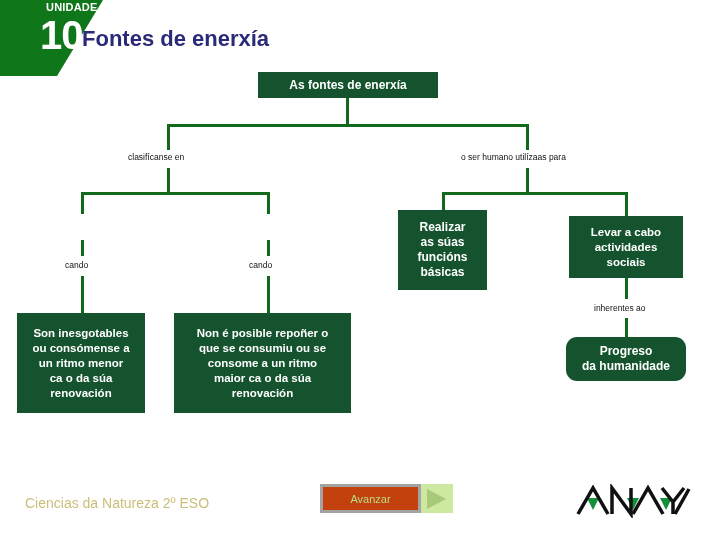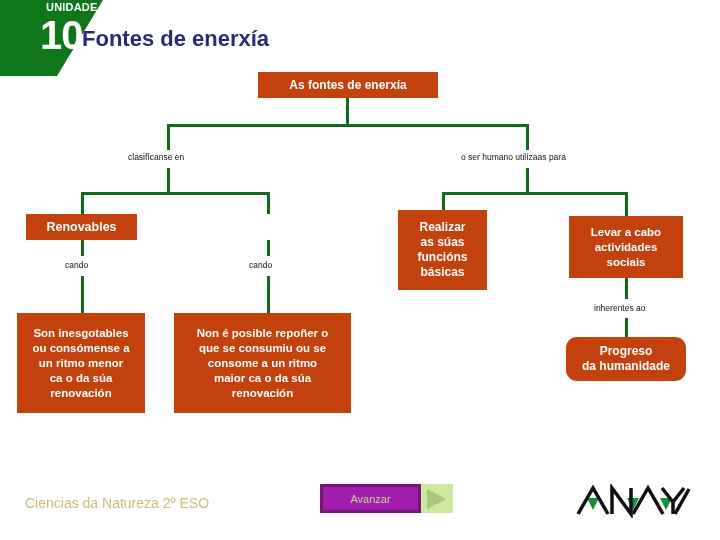--- a/index.html
+++ b/index.html
@@ -30,21 +30,21 @@
   }
   .hdr-title{
     position:absolute;left:82px;top:25px;
     font-size:22px;font-weight:bold;color:#2A2A78;
     line-height:28px;white-space:nowrap;
   }
 
   
   .node{
     position:absolute;
-    background:#c2410c;
+    background:#14532d;
     color:#ffffff;
     font-size:11.5px;
     font-weight:bold;
     display:flex;align-items:center;justify-content:center;
     text-align:center;
     line-height:15px;
     box-sizing:border-box;
     padding:2px 4px;
   }
   .lbl{
@@ -61,23 +61,23 @@
   
   .foot-text{
     position:absolute;left:25px;top:494px;
     font-size:14px;color:#CBBE77;
     line-height:18px;white-space:nowrap;
   }
   .adv-wrap{position:absolute;left:320px;top:484px;width:133px;height:29px;}
   .adv-bg{position:absolute;left:0;top:0;width:133px;height:29px;background:#CDE8A0;}
   .adv-btn{
     position:absolute;left:0;top:0;width:101px;height:29px;
-    border:3px solid #701a75;
+    border:3px solid #a3a3a3;
     box-sizing:border-box;
-    background:#a21caf;
+    background:#c2410c;
     display:flex;align-items:center;justify-content:center;
     font-size:11px;color:#B9DC86;
     line-height:14px;
   }
   .adv-tri{
     position:absolute;left:107px;top:5px;
     width:0;height:0;
     border-top:10px solid transparent;
     border-bottom:10px solid transparent;
     border-left:19px solid #A9C97A;
@@ -111,21 +111,20 @@
   <div class="ln v" style="left:526px;top:168px;height:24px;"></div>
 
   <div class="ln h" style="left:81px;top:192px;width:189px;"></div>
   <div class="ln v" style="left:81px;top:192px;height:22px;"></div>
   <div class="ln v" style="left:267px;top:192px;height:22px;"></div>
 
   <div class="ln h" style="left:442px;top:192px;width:186px;"></div>
   <div class="ln v" style="left:442px;top:192px;height:18px;"></div>
   <div class="ln v" style="left:625px;top:192px;height:24px;"></div>
 
-  <div class="node" style="left:26px;top:214px;width:111px;height:26px;font-size:12.5px;">Renovables</div>
 
 
   <div class="node" style="left:398px;top:210px;width:89px;height:80px;flex-direction:column;font-size:12px;">
     <span>Realizar</span>
     <span>as súas</span>
     <span>funcións</span>
     <span>básicas</span>
   </div>
 
   <div class="node" style="left:569px;top:216px;width:114px;height:62px;flex-direction:column;font-size:11.5px;">

